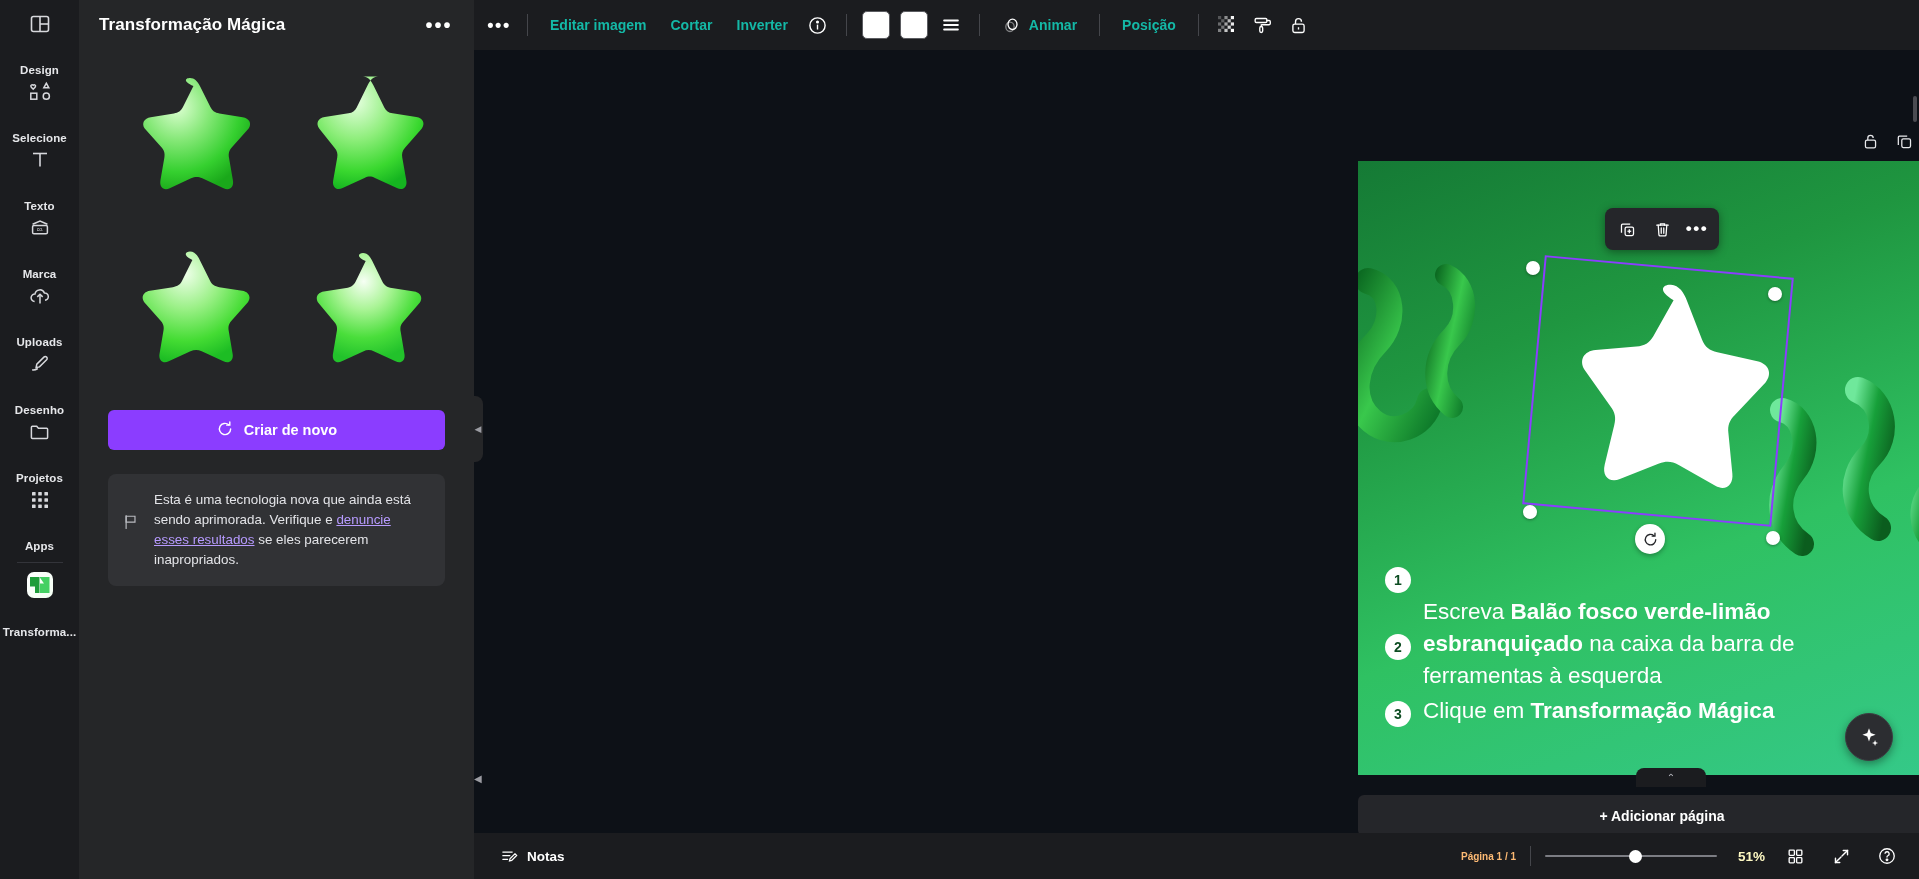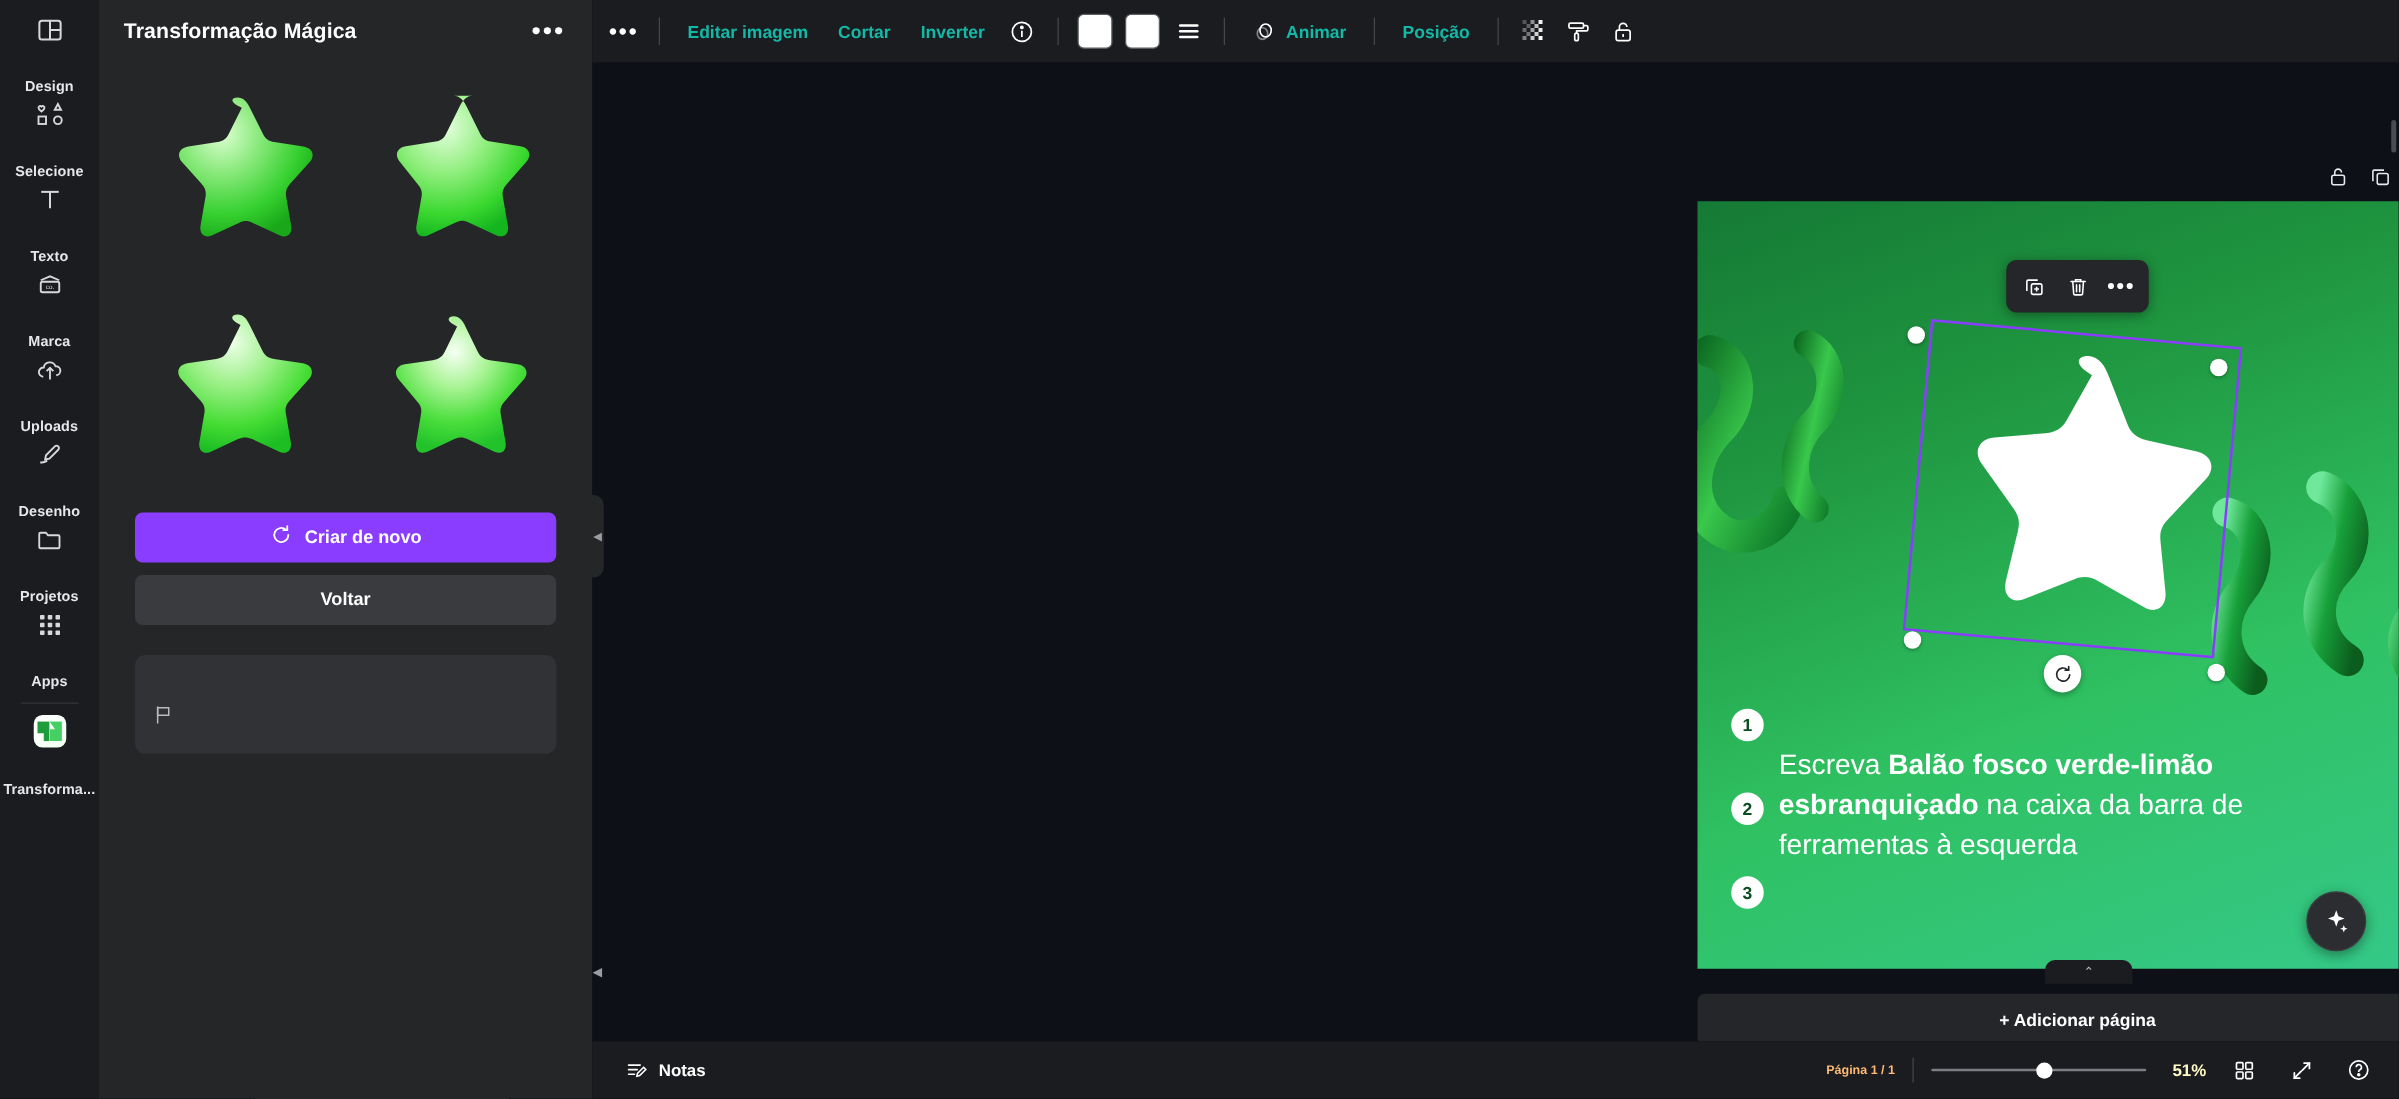--- a/index.html
+++ b/index.html
@@ -413,31 +413,34 @@
       <button class="btn-primary">
         <span>
           <svg width="18" height="18" viewBox="0 0 24 24" fill="none" stroke="#fff" stroke-width="1.9" stroke-linecap="round">
             <path d="M19.5 12a7.5 7.5 0 1 1-2.6-5.7"></path>
             <path d="M18.4 2.6v4.2h-4.2"></path>
           </svg>
         </span>
         <span>Criar de novo</span>
       </button>
 
-      <button class="btn-secondary">
-        <span>Voltar</span>
-      </button>
 
       <div class="note-card">
         <span class="note-icon">
           <svg width="18" height="20" viewBox="0 0 24 24" fill="none" stroke="#b9bac0" stroke-width="1.6" stroke-linecap="round">
             <line x1="5.5" y1="3.5" x2="5.5" y2="20.5"></line>
             <path d="M5.5 4.3h11.8v7.9H5.5z"></path>
           </svg>
         </span>
+        <div class="note-text">
+          <span>Esta é uma tecnologia nova que</span>
+          <span>ainda está sendo aprimorada.</span>
+          <span>Verifique e </span><a>denuncie esses resultados</a><span> se eles parecerem</span>
+          <span>inapropriados.</span>
+        </div>
       </div>
     </div>
 
     <div class="panel-handle">◀</div>
   </aside>
 
   <section class="editor">
 
     <div class="toolbar">
       <div class="tb-icon-btn">
@@ -615,20 +618,23 @@
             <div class="step-num">1</div>
           </div>
           <div class="step s2">
             <div class="step-num">2</div>
             <div class="step-txt">
               <span>Escreva </span><b>Balão fosco verde-limão esbranquiçado</b><span> na caixa da barra de ferramentas à esquerda</span>
             </div>
           </div>
           <div class="step">
             <div class="step-num">3</div>
+            <div class="step-txt">
+              <span>Clique em </span><b>Transformação Mágica</b>
+            </div>
           </div>
         </div>
       </div>
 
       <div class="add-page">
         <span>+ Adicionar página</span>
       </div>
 
       <div class="magic-fab">
         <svg width="22" height="22" viewBox="0 0 24 24">

